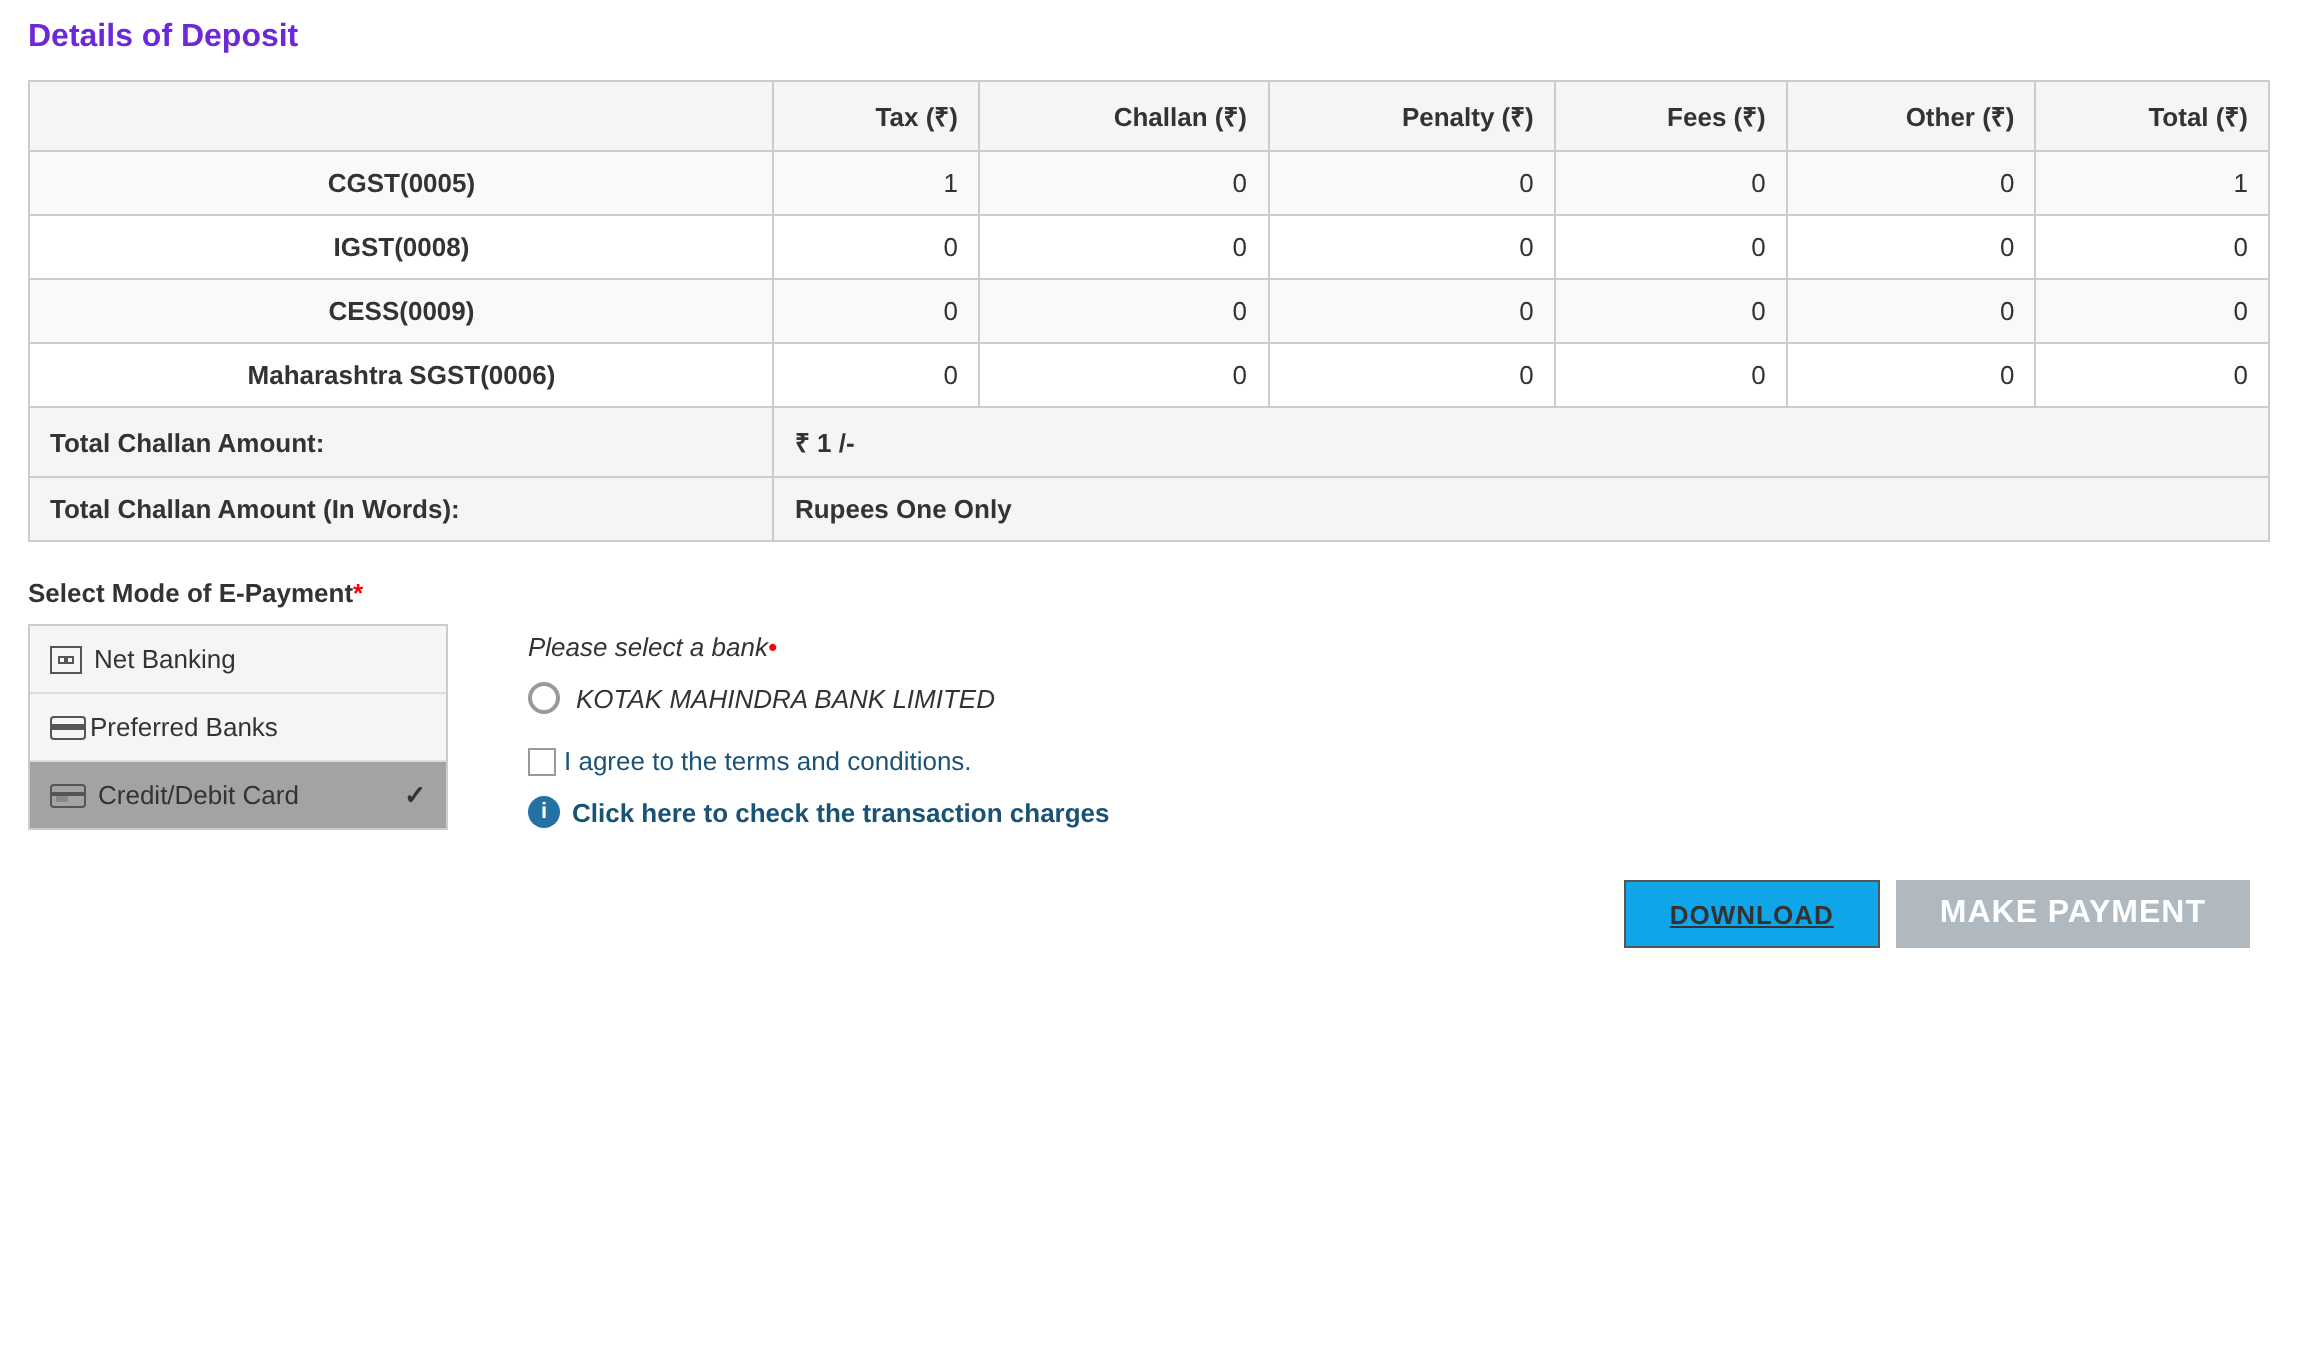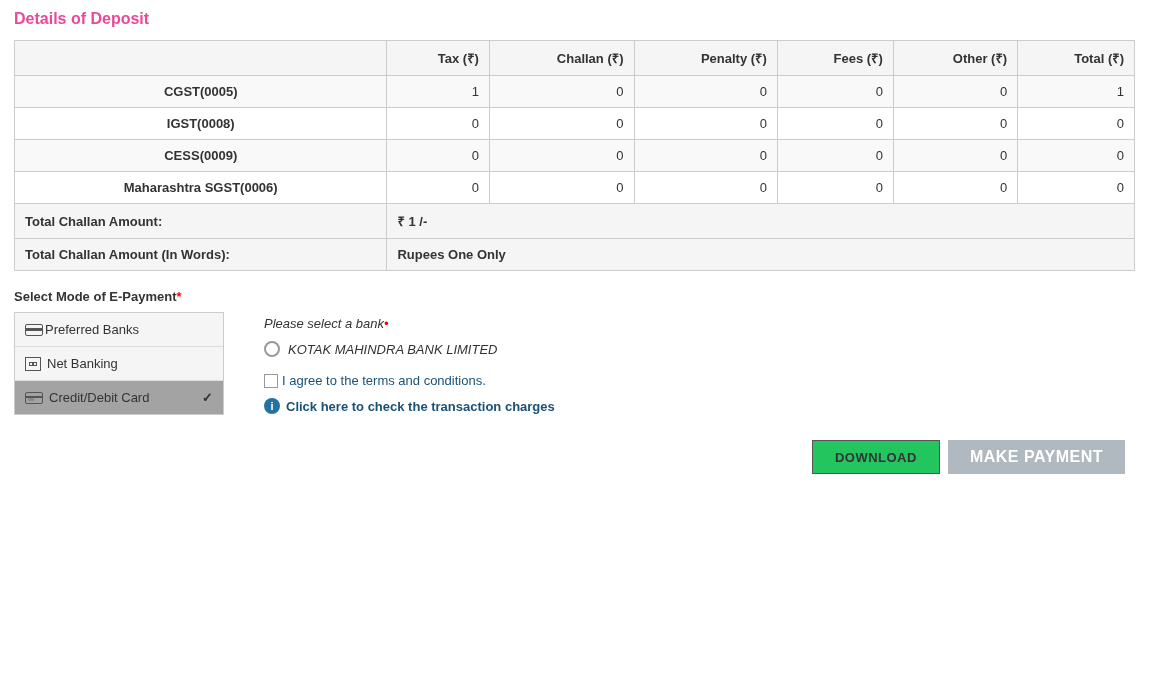--- a/index.html
+++ b/index.html
@@ -4,21 +4,21 @@
   <style>
     * { box-sizing: border-box; margin: 0; padding: 0; }
     body {
       font-family: Arial, sans-serif;
       font-size: 13px;
       background: #fff;
       color: #333;
       padding: 10px 14px;
     }
     .page-title {
-      color: #ec4899;
+      color: #6d28d9;
       font-size: 16px;
       font-weight: bold;
       margin-bottom: 12px;
     }
     .deposit-table {
       width: 100%;
       border-collapse: collapse;
       border: 1px solid #ccc;
       margin-bottom: 18px;
     }
@@ -158,28 +158,29 @@
       font-weight: bold;
     }
     .button-row {
       display: flex;
       justify-content: flex-end;
       gap: 8px;
       margin-top: 10px;
       padding-right: 10px;
     }
     .btn-download {
-      background: #22c55e;
+      background: #0ea5e9;
       color: #333;
       border: 1px solid #555;
       padding: 8px 22px;
       font-size: 13px;
       font-weight: bold;
       cursor: pointer;
       letter-spacing: 0.5px;
+      text-decoration: underline;
     }
     .btn-make-payment {
       background: #b0b8c0;
       color: #fff;
       border: none;
       padding: 8px 22px;
       font-size: 16px;
       font-weight: bold;
       cursor: not-allowed;
       letter-spacing: 0.5px;
@@ -306,33 +307,33 @@
 </table>
 
 <div style="margin-top: 10px;">
   <div style="font-weight: bold; margin-bottom: 8px; font-size: 13px;">
     <span>Select Mode of E-Payment</span><span class="red-star">*</span>
   </div>
   <div class="epayment-section">
     <div class="payment-mode-list">
       <div class="payment-mode-item">
         <span class="mode-label">
-          <span class="icon-card"></span>
-          <span>Preferred Banks</span>
-        </span>
-      </div>
-      <div class="payment-mode-item">
-        <span class="mode-label">
           <span class="icon-building" style="display:inline-block;width:16px;height:14px;border:1.5px solid #555;margin-right:6px;vertical-align:middle;position:relative;">
             <span style="position:absolute;top:4px;left:3px;width:4px;height:4px;border:1px solid #555;display:block;"></span>
             <span style="position:absolute;top:4px;right:3px;width:4px;height:4px;border:1px solid #555;display:block;"></span>
           </span>
           <span>Net Banking</span>
         </span>
       </div>
+      <div class="payment-mode-item">
+        <span class="mode-label">
+          <span class="icon-card"></span>
+          <span>Preferred Banks</span>
+        </span>
+      </div>
       <div class="payment-mode-item selected">
         <span class="mode-label">
           <span class="icon-creditcard" style="margin-right:6px;"></span>
           <span>Credit/Debit Card</span>
         </span>
         <span class="checkmark">✓</span>
       </div>
     </div>
 
     <div class="bank-section">

